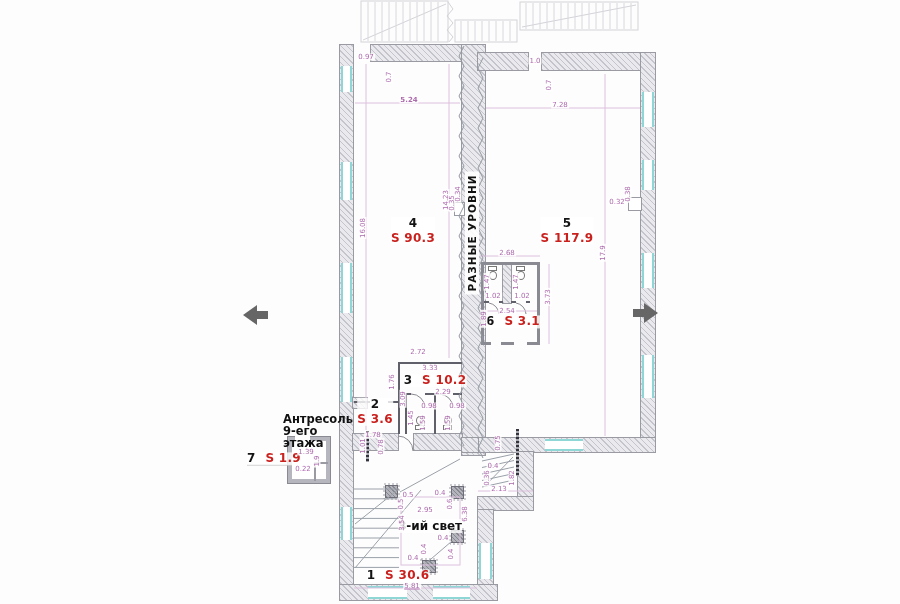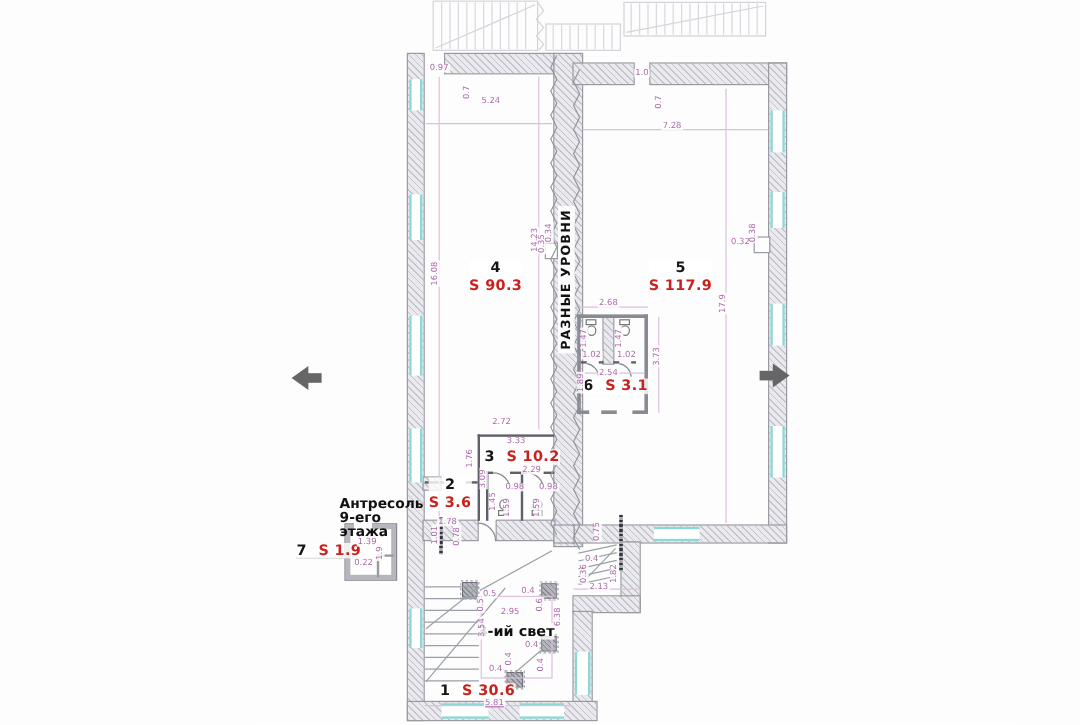--- a/index.html
+++ b/index.html
@@ -242,21 +242,21 @@
       <div class="room-label inline" style="left: 398px; top: 576px;">
         <span class="rnum">1</span>
         <span class="rarea">S 30.6</span>
       </div>
     </div>
 
   <div>
 
   <span class="dim" style="left: 366px; top: 57px;">0.97</span>
       <span class="dim rot" style="left: 389px; top: 77px;">0.7</span>
-      <span class="dim" style="left: 409px; top: 84px;">5.24</span>
+      <span class="dim" style="left: 409px; top: 100px; font-weight: bold;">5.24</span>
       <span class="dim" style="left: 535px; top: 61px;">1.0</span>
       <span class="dim rot" style="left: 549px; top: 85px;">0.7</span>
       <span class="dim" style="left: 560px; top: 105px;">7.28</span>
       <span class="dim rot" style="left: 363px; top: 228px;">16.08</span>
       <span class="dim rot" style="left: 446px; top: 200px;">14.23</span>
       <span class="dim rot" style="left: 452px; top: 203px;">0.35</span>
       <span class="dim rot" style="left: 458px; top: 194px;">0.34</span>
       <span class="dim rot" style="left: 603px; top: 253px;">17.9</span>
       <span class="dim" style="left: 617px; top: 202px;">0.32</span>
       <span class="dim rot" style="left: 628px; top: 194px;">0.38</span>

